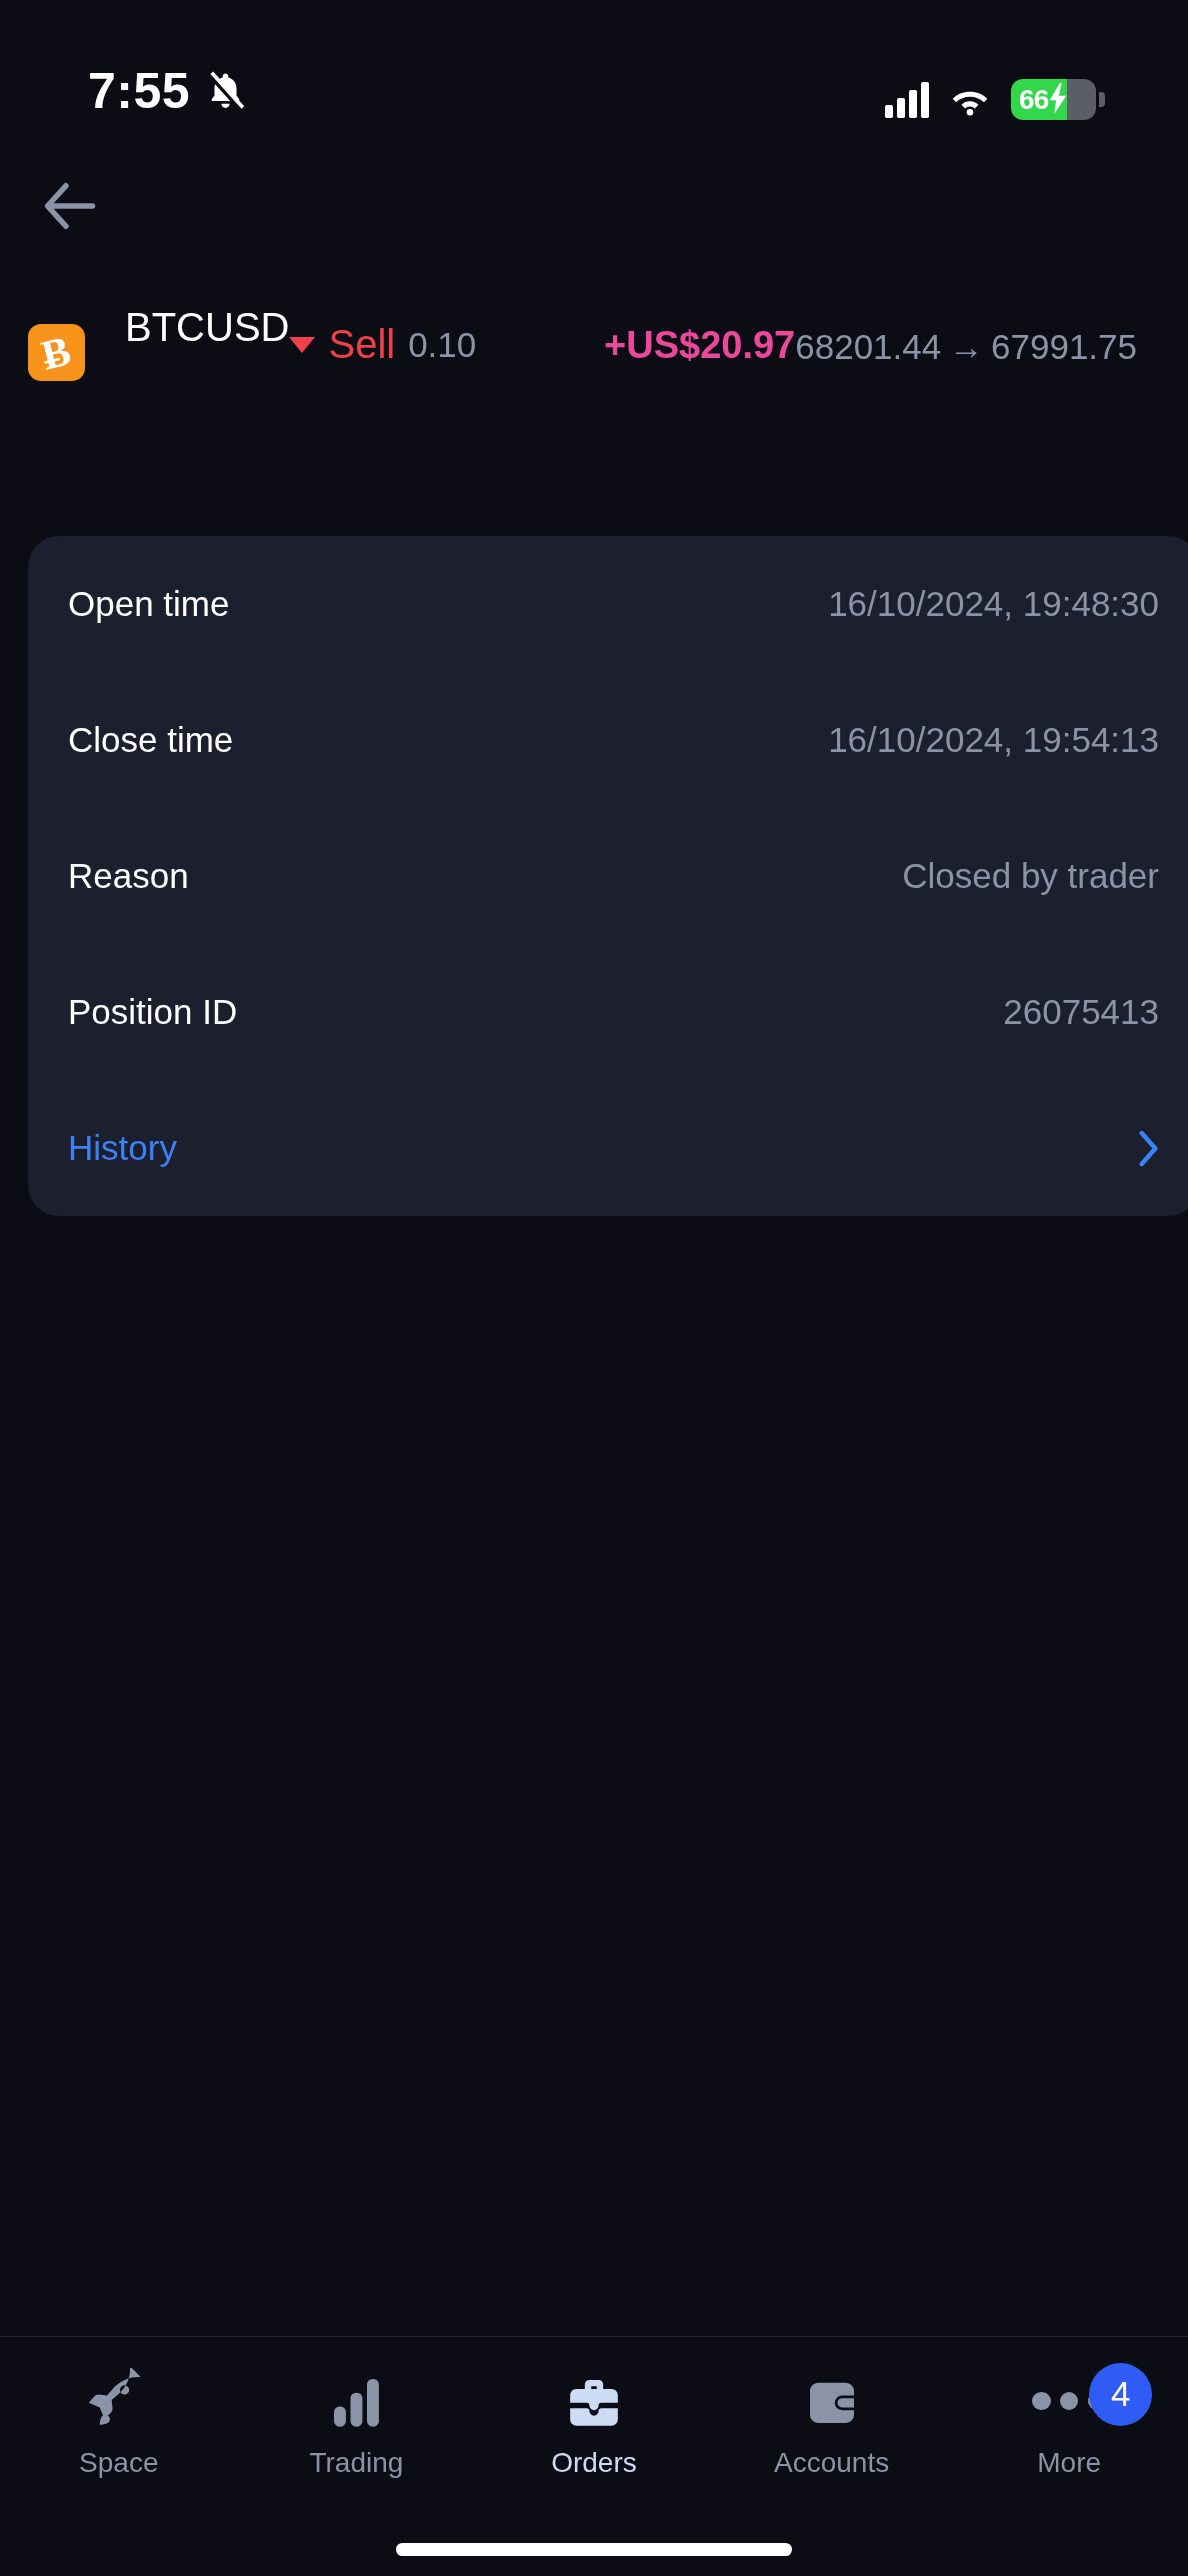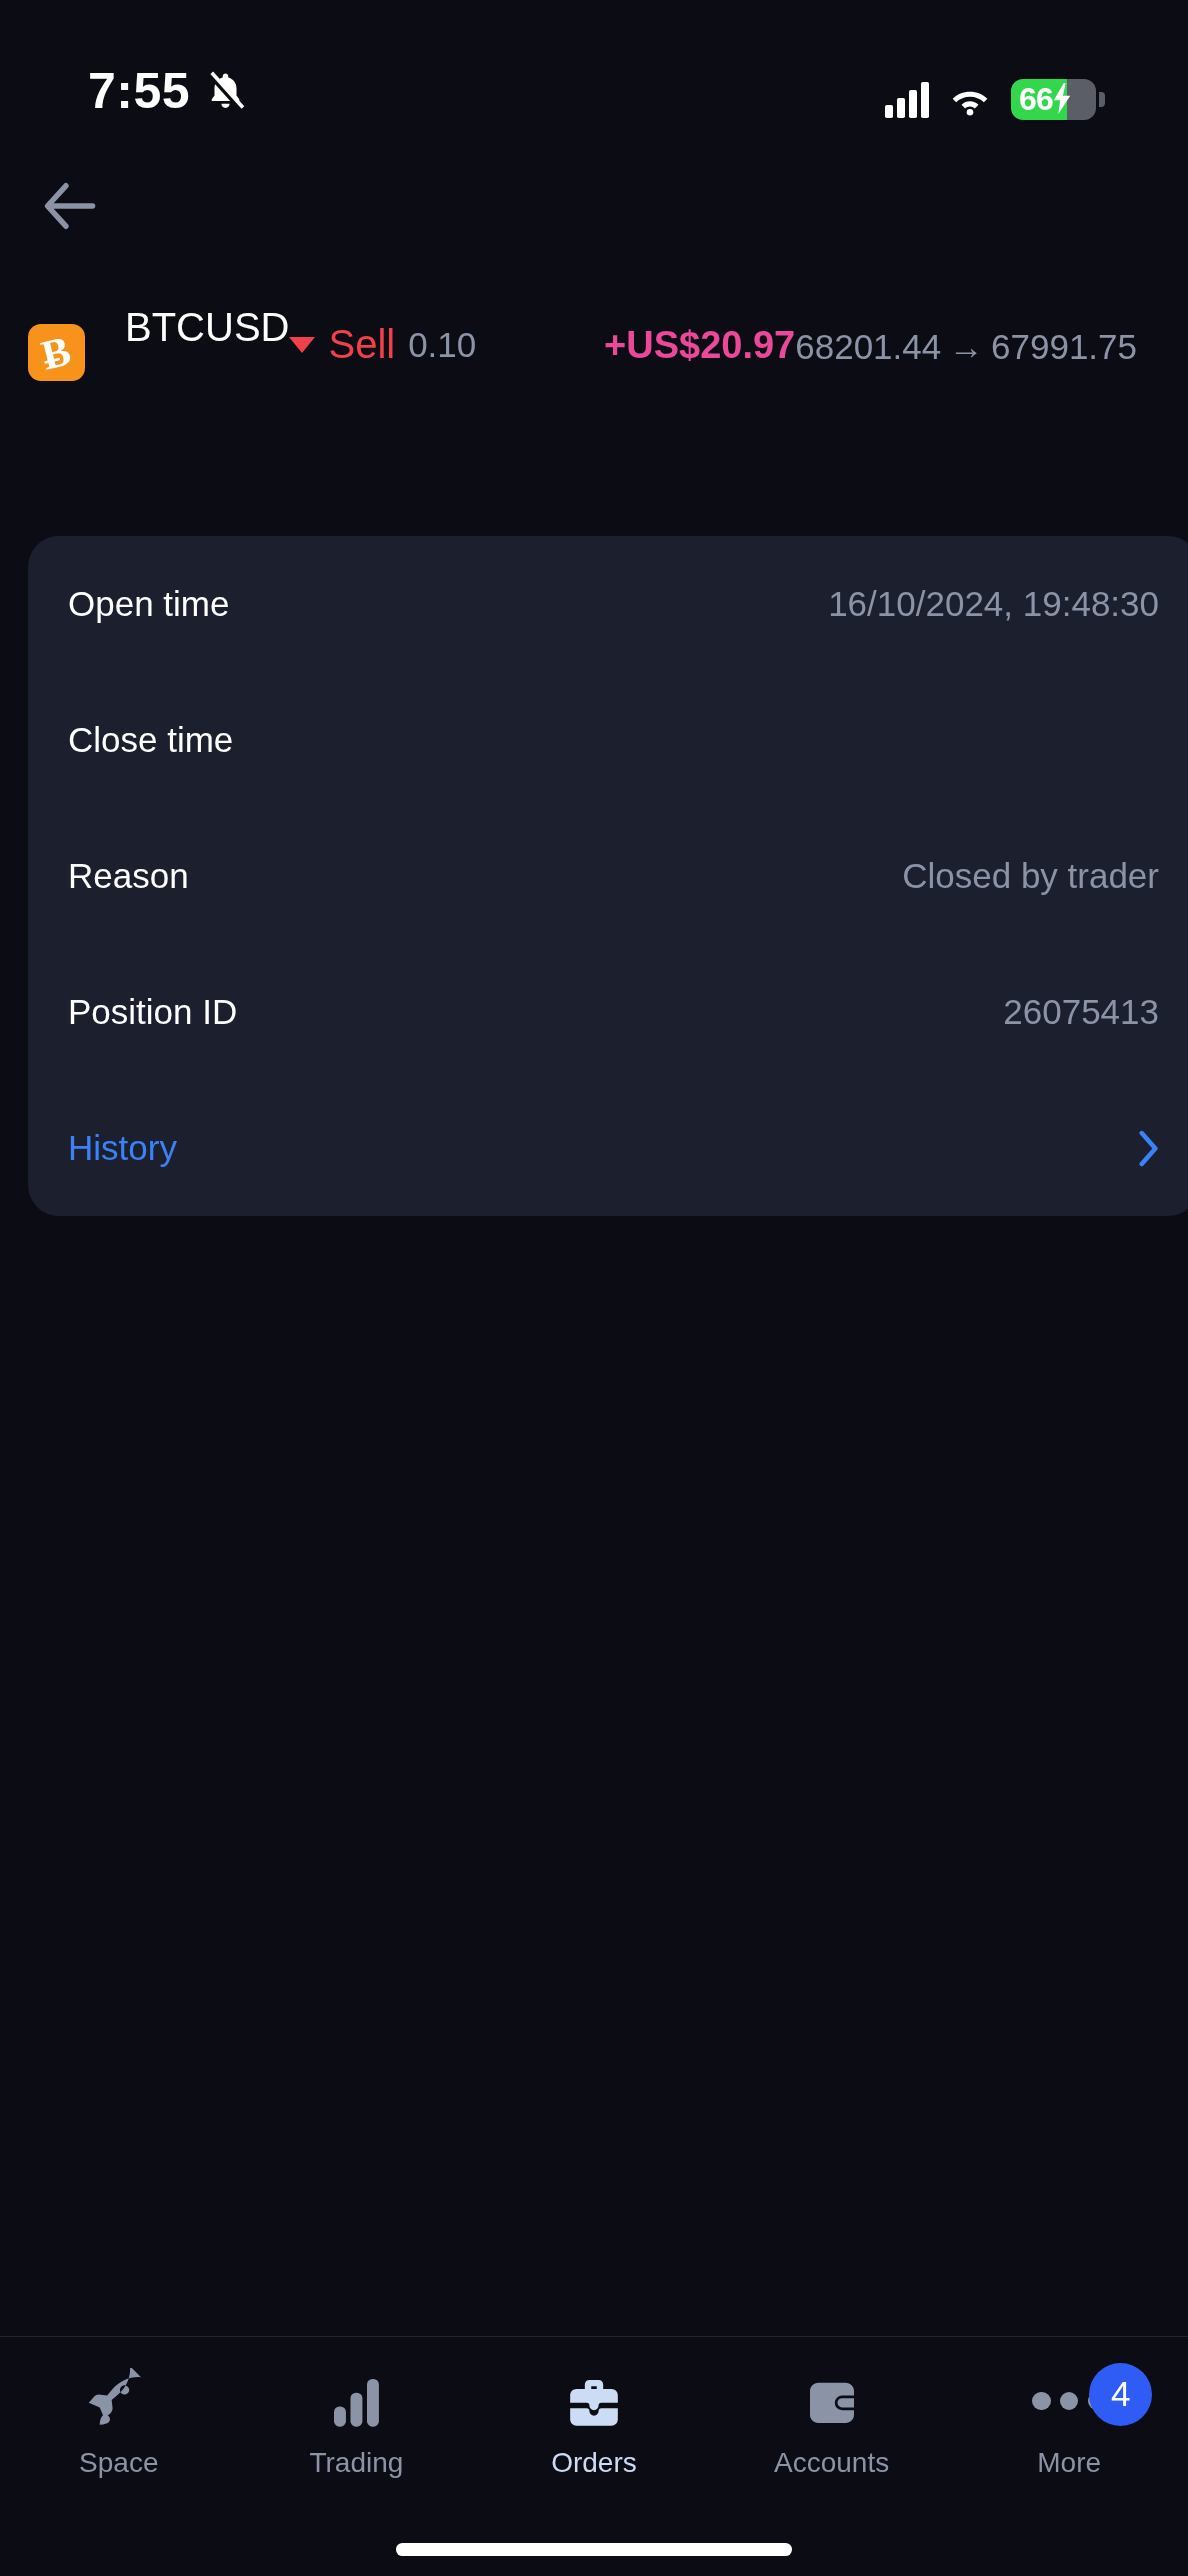--- a/index.html
+++ b/index.html
@@ -32,21 +32,21 @@
   .battery {
     position:relative; width:85px; height:41px;
     border-radius:12px; background:#5b5e66; overflow:hidden;
     display:flex; align-items:center;
   }
   .battery .fill {
     position:absolute; left:0; top:0; bottom:0; width:66%;
     background:#32d74b; border-radius:12px 0 0 12px;
   }
   .battery .pct {
-    position:relative; color:#ffffff; font-size:32px; font-weight:700;
+    position:relative; color:#ffffff; font-size:28px; font-weight:700;
     margin-left:8.3px; letter-spacing:-0.9px; z-index:2;
   }
   .battery .bolt { position:relative; z-index:2; margin-left:-1.8px; }
   .battery-tip {
     width:6.4px; height:14.7px; background:#5b5e66;
     border-radius:0 3.7px 3.7px 0; margin-left:2.8px;
   }
   .battery-wrap { display:flex; align-items:center; }
 
   
@@ -215,20 +215,21 @@
     </div>
   </div>
 
   <div class="card">
     <div class="row">
       <span class="label">Open time</span>
       <span class="value">16/10/2024, 19:48:30</span>
     </div>
     <div class="row">
       <span class="label">Close time</span>
+      <span class="value">16/10/2024, 19:54:13</span>
     </div>
     <div class="row">
       <span class="label">Reason</span>
       <span class="value">Closed by trader</span>
     </div>
     <div class="row">
       <span class="label">Position ID</span>
       <span class="value">26075413</span>
     </div>
     <div class="row row-history">

